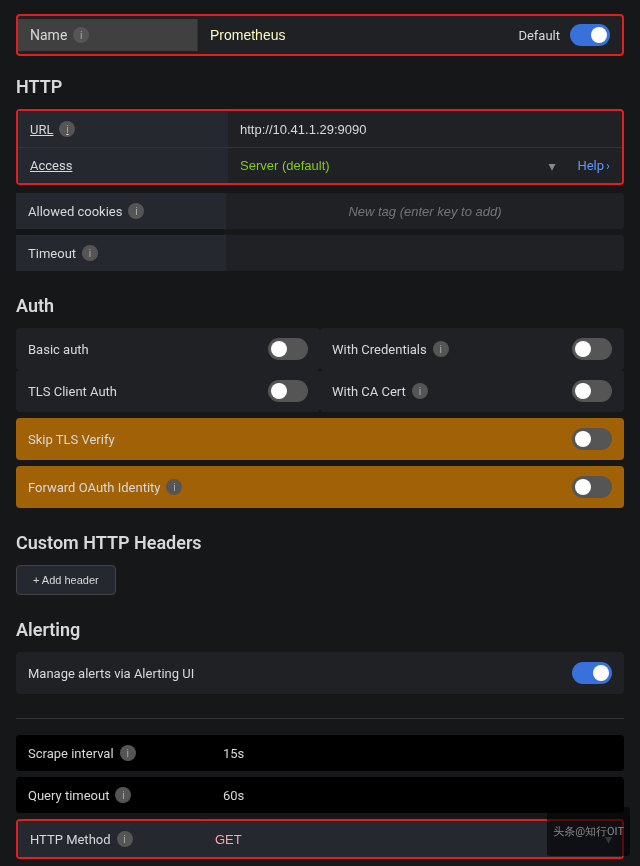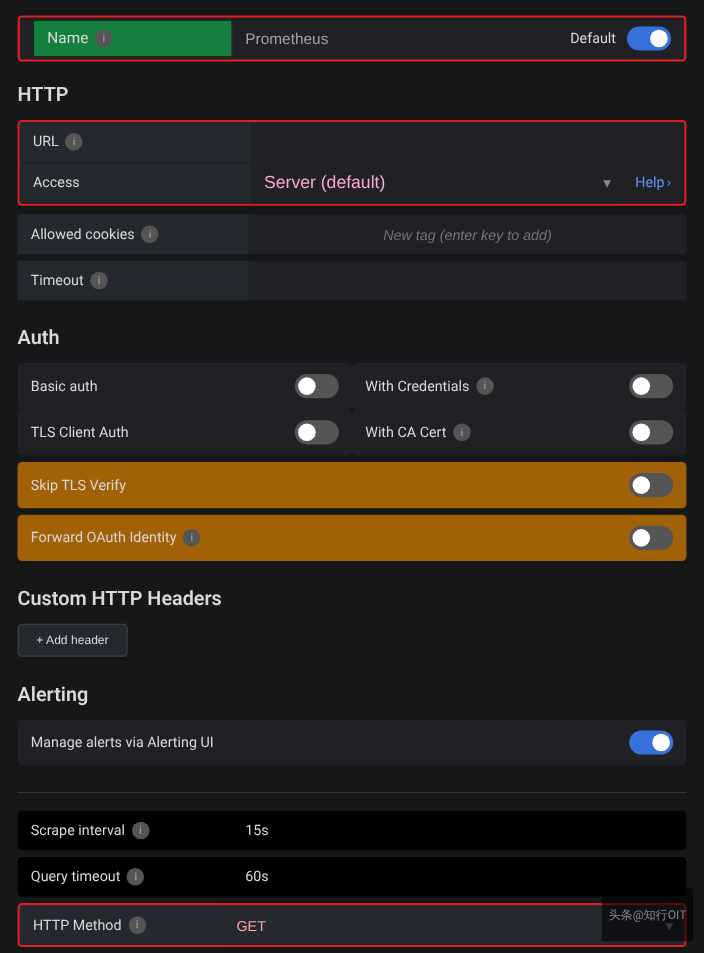--- a/index.html
+++ b/index.html
@@ -24,33 +24,32 @@
       border-radius: 4px;
       margin-bottom: 20px;
       background: #1f2125;
     }
     .name-label {
       display: flex;
       align-items: center;
       gap: 6px;
       padding: 8px 12px;
       min-width: 180px;
-      background: #15803d;
+      background: #404040;
       border-right: 1px solid #333;
-      margin-left: 13px;
     }
     .name-input-wrapper {
       flex: 1;
       padding: 0;
     }
     .name-input {
       background: transparent;
       border: none;
       outline: none;
-      color: #a3a3a3;
+      color: #fef9c3;
       font-size: 14px;
       padding: 8px 12px;
       width: 100%;
     }
     .name-right {
       display: flex;
       align-items: center;
       gap: 10px;
       padding: 8px 12px;
       margin-left: auto;
@@ -127,37 +126,38 @@
       align-items: center;
       gap: 6px;
       padding: 10px 12px;
       min-width: 210px;
       background: #262830;
       color: #d8d9da;
       font-size: 13px;
     }
     .url-access-group .field-label {
       min-width: 210px;
+      text-decoration: underline;
     }
     .field-input {
       flex: 1;
       background: transparent;
       border: none;
       outline: none;
       color: #d8d9da;
       font-size: 13px;
       padding: 10px 12px;
     }
     .field-select {
       flex: 1;
       background: #1f2125;
       border: none;
       outline: none;
-      color: #f9a8d4;
-      font-size: 16px;
+      color: #84cc16;
+      font-size: 13px;
       padding: 10px 12px;
       appearance: none;
       cursor: pointer;
     }
     .select-wrapper {
       flex: 1;
       position: relative;
       display: flex;
       align-items: center;
     }
@@ -383,20 +383,21 @@
   <div class="http-section">
     <div class="section-header">HTTP</div>
 
     <div class="url-access-group">
 
       <div class="form-row">
         <div class="field-label">
           <span>URL</span>
           <span class="info-icon">i</span>
         </div>
+        <input class="field-input" type="text" value="http://10.41.1.29:9090" style="">
       </div>
 
       <div class="form-row">
         <div class="field-label">
           <span>Access</span>
         </div>
         <div class="select-wrapper">
           <select class="field-select">
             <option>Server (default)</option>
             <option>Browser</option>

